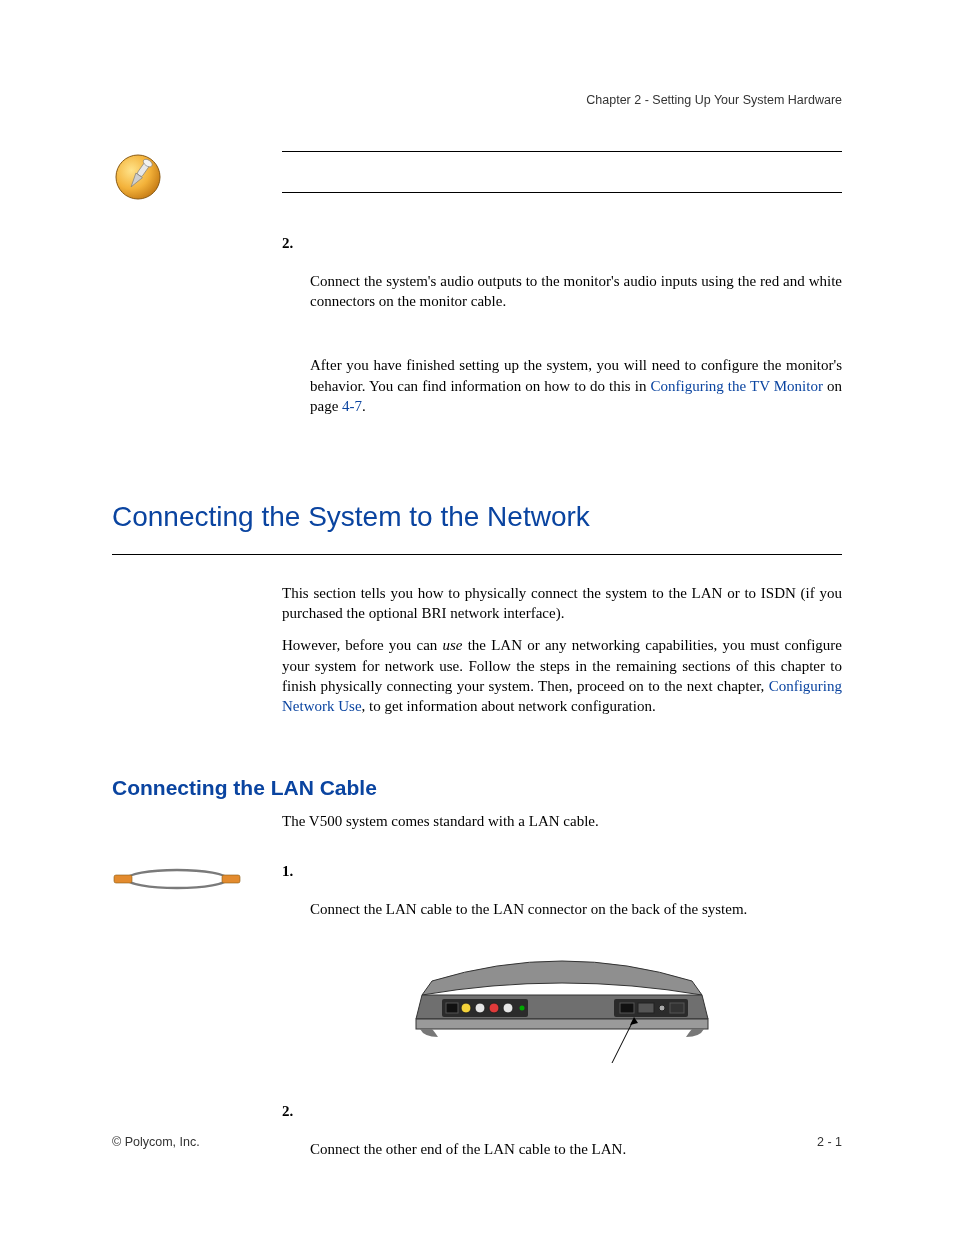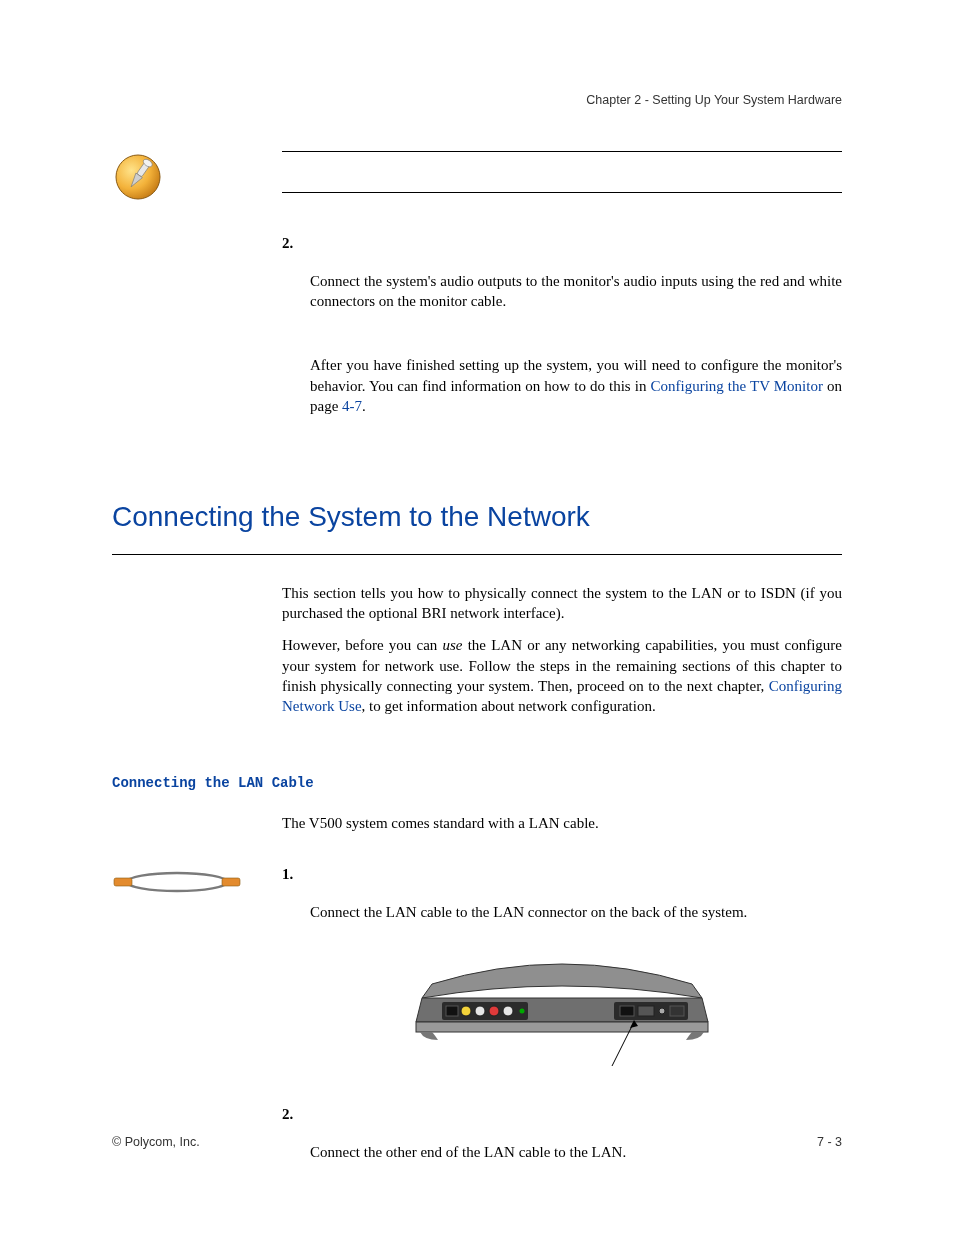--- a/index.html
+++ b/index.html
@@ -64,25 +64,25 @@
     font-family: "Futura", "Trebuchet MS", Arial, sans-serif;
     font-size: 28px;
     font-weight: 400;
     color: #0a44a0;
     border-bottom: 0.75px solid #000;
     padding-bottom: 18px;
     margin-bottom: 28px;
   }
   .h2-section {
     margin-top: 46px;
-    font-family: Liberation Mono, monospace;
-    font-size: 14px;
+    font-family: Liberation Sans, sans-serif;
+    font-size: 21px;
     font-weight: 700;
     color: #0a44a0;
-    margin-bottom: 20px;
+    margin-bottom: 8px;
   }
   .proc-head {
     font-family: "Futura", "Trebuchet MS", Arial, sans-serif;
     font-size: 13.5px;
     font-weight: 700;
     color: #0a44a0;
     margin: 28px 0 12px 0;
   }
   .device-figure {
     margin: 22px 0 30px 0;
@@ -216,16 +216,16 @@
 
       <div class="ol-row">
         <div class="ol-num">2.</div>
         <div class="ol-text">Connect the other end of the LAN cable to the LAN.</div>
       </div>
     </div>
   </div>
 
   <div class="footer">
     <span>© Polycom, Inc.</span>
-    <span>7 - 3</span>
+    <span>2 - 1</span>
   </div>
 
 </div>
 
 </body></html>

